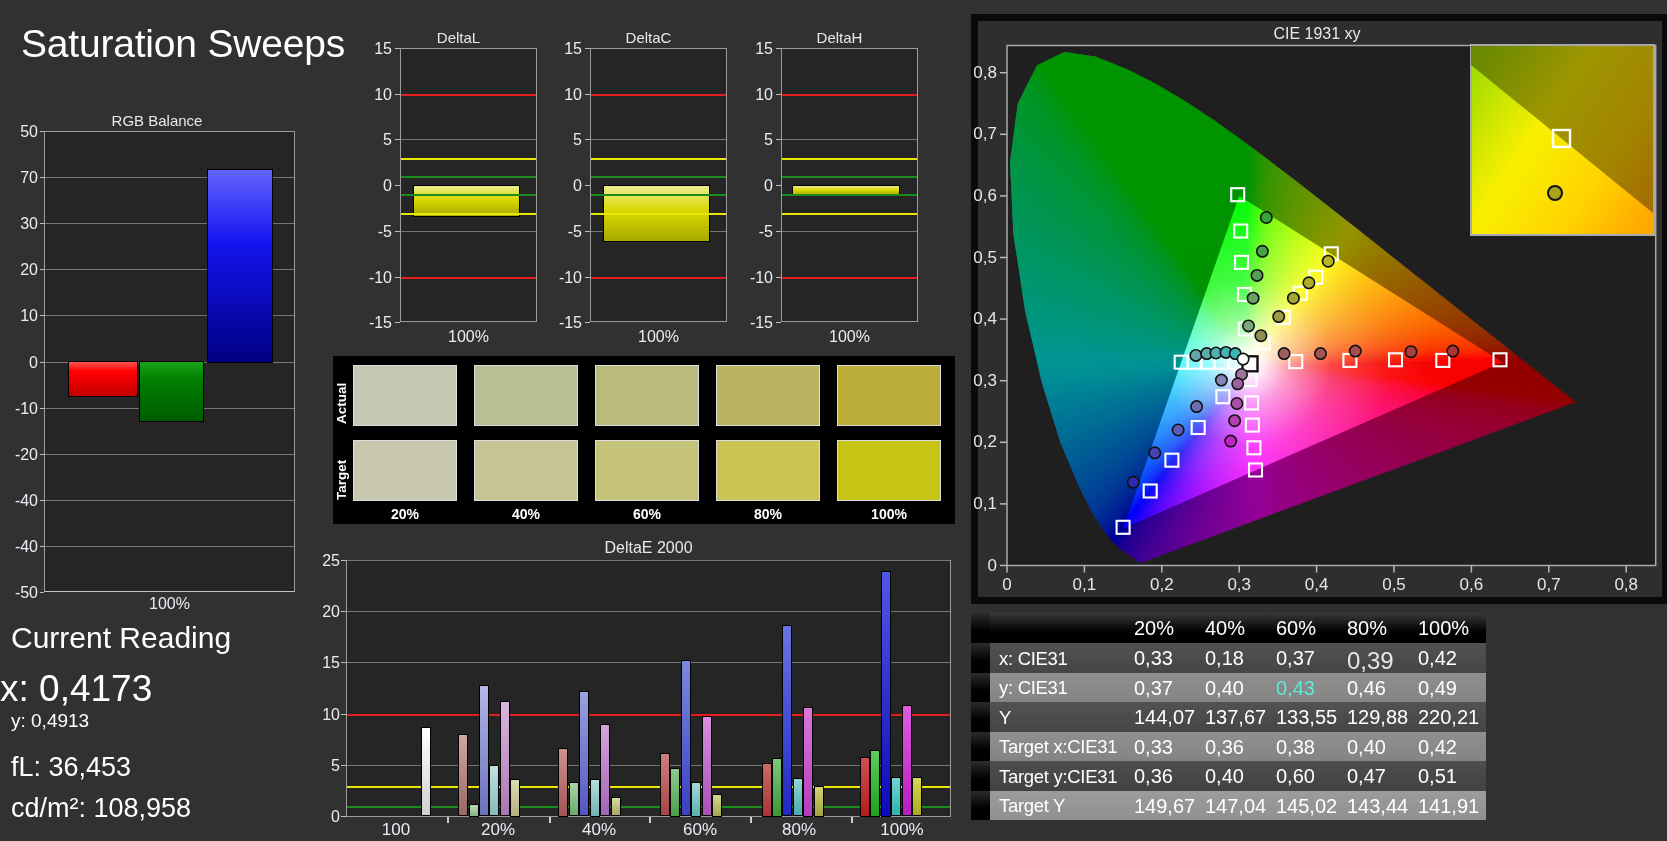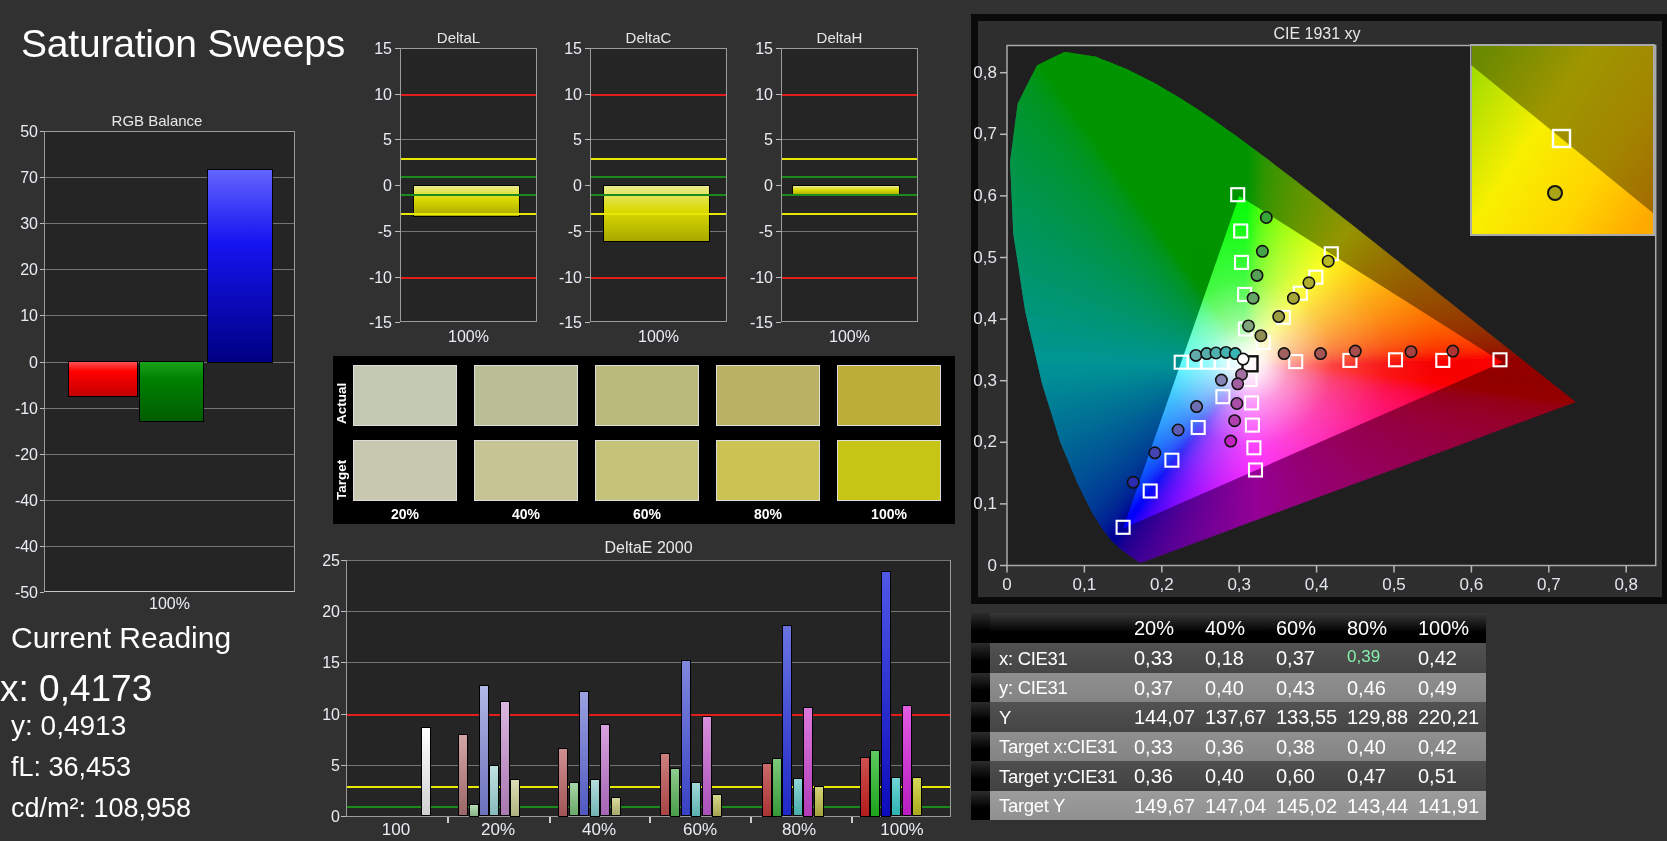--- a/index.html
+++ b/index.html
@@ -2,21 +2,21 @@
 <html><head><meta charset="utf-8"><title>Saturation Sweeps</title>
 <style>
 *{margin:0;padding:0;box-sizing:border-box}
 html,body{width:1667px;height:841px;background:#313131;overflow:hidden;
 font-family:"Liberation Sans",sans-serif;color:#fff;position:relative}
 </style></head><body>
 
 <div style="position:absolute;left:21px;top:22px;font-size:39px;color:#fff;letter-spacing:-0.2px">Saturation Sweeps</div>
 <div style="position:absolute;left:11px;top:621px;font-size:30px;color:#fff">Current Reading</div>
 <div style="position:absolute;left:0;top:668px;font-size:37px;color:#fff">x: 0,4173</div>
-<div style="position:absolute;left:11px;top:710px;font-size:28px;color:#fff">y: 0,4913</div>
+<div style="position:absolute;left:11px;top:710px;font-size:19px;color:#fff">y: 0,4913</div>
 <div style="position:absolute;left:11px;top:752px;font-size:27px;color:#fff">fL: 36,453</div>
 <div style="position:absolute;left:11px;top:793px;font-size:27px;color:#fff">cd/m²: 108,958</div>
 <div style="position:absolute;left:75px;top:112px;width:164px;font-size:15px;color:#e8e8e8;text-align:center">RGB Balance</div>
 <div style="position:absolute;left:44px;top:131px;width:251px;height:461px;background:#252525;border:1px solid #9b9b9b;border-bottom-color:#c6c6c6"></div>
 <div style="position:absolute;left:45px;top:546px;width:249px;height:1px;background:#757575"></div>
 <div style="position:absolute;left:45px;top:500px;width:249px;height:1px;background:#757575"></div>
 <div style="position:absolute;left:45px;top:454px;width:249px;height:1px;background:#757575"></div>
 <div style="position:absolute;left:45px;top:408px;width:249px;height:1px;background:#757575"></div>
 <div style="position:absolute;left:45px;top:362px;width:249px;height:1px;background:#757575"></div>
 <div style="position:absolute;left:45px;top:315px;width:249px;height:1px;background:#757575"></div>
@@ -630,28 +630,28 @@
 <div style="position:absolute;left:1205px;top:617.0px;font-size:20px;color:#fff">40%</div>
 <div style="position:absolute;left:1276px;top:617.0px;font-size:20px;color:#fff">60%</div>
 <div style="position:absolute;left:1347px;top:617.0px;font-size:20px;color:#fff">80%</div>
 <div style="position:absolute;left:1418px;top:617.0px;font-size:20px;color:#fff">100%</div>
 <div style="position:absolute;left:971px;top:643.0px;width:19px;height:29.5px;background:linear-gradient(#2c2c2c,#000 60%)"></div>
 <div style="position:absolute;left:990px;top:643.0px;width:496px;height:29.5px;background:linear-gradient(#525252,#454545)"></div>
 <div style="position:absolute;left:999px;top:647.5px;font-size:18.5px;letter-spacing:-0.3px;color:#fff">x: CIE31</div>
 <div style="position:absolute;left:1134px;top:647.0px;font-size:20px;color:#fff">0,33</div>
 <div style="position:absolute;left:1205px;top:647.0px;font-size:20px;color:#fff">0,18</div>
 <div style="position:absolute;left:1276px;top:647.0px;font-size:20px;color:#fff">0,37</div>
-<div style="position:absolute;left:1347px;top:647.0px;font-size:17px;color:#86efac">0,39</div>
+<div style="position:absolute;left:1347px;top:647.0px;font-size:24px;color:#e5e5e5">0,39</div>
 <div style="position:absolute;left:1418px;top:647.0px;font-size:20px;color:#fff">0,42</div>
 <div style="position:absolute;left:971px;top:672.5px;width:19px;height:29.5px;background:linear-gradient(#2c2c2c,#000 60%)"></div>
 <div style="position:absolute;left:990px;top:672.5px;width:496px;height:29.5px;background:linear-gradient(#8f8f8f,#848484)"></div>
 <div style="position:absolute;left:999px;top:677.0px;font-size:18.5px;letter-spacing:-0.3px;color:#fff">y: CIE31</div>
 <div style="position:absolute;left:1134px;top:676.5px;font-size:20px;color:#fff">0,37</div>
 <div style="position:absolute;left:1205px;top:676.5px;font-size:20px;color:#fff">0,40</div>
-<div style="position:absolute;left:1276px;top:676.5px;font-size:20px;color:#ffffff">0,43</div>
+<div style="position:absolute;left:1276px;top:676.5px;font-size:20px;color:#5eead4">0,43</div>
 <div style="position:absolute;left:1347px;top:676.5px;font-size:20px;color:#fff">0,46</div>
 <div style="position:absolute;left:1418px;top:676.5px;font-size:20px;color:#fff">0,49</div>
 <div style="position:absolute;left:971px;top:702.0px;width:19px;height:29.5px;background:linear-gradient(#2c2c2c,#000 60%)"></div>
 <div style="position:absolute;left:990px;top:702.0px;width:496px;height:29.5px;background:linear-gradient(#525252,#454545)"></div>
 <div style="position:absolute;left:999px;top:706.5px;font-size:18.5px;letter-spacing:-0.3px;color:#fff">Y</div>
 <div style="position:absolute;left:1134px;top:706.0px;font-size:20px;color:#fff">144,07</div>
 <div style="position:absolute;left:1205px;top:706.0px;font-size:20px;color:#fff">137,67</div>
 <div style="position:absolute;left:1276px;top:706.0px;font-size:20px;color:#fff">133,55</div>
 <div style="position:absolute;left:1347px;top:706.0px;font-size:20px;color:#fff">129,88</div>
 <div style="position:absolute;left:1418px;top:706.0px;font-size:20px;color:#fff">220,21</div>

